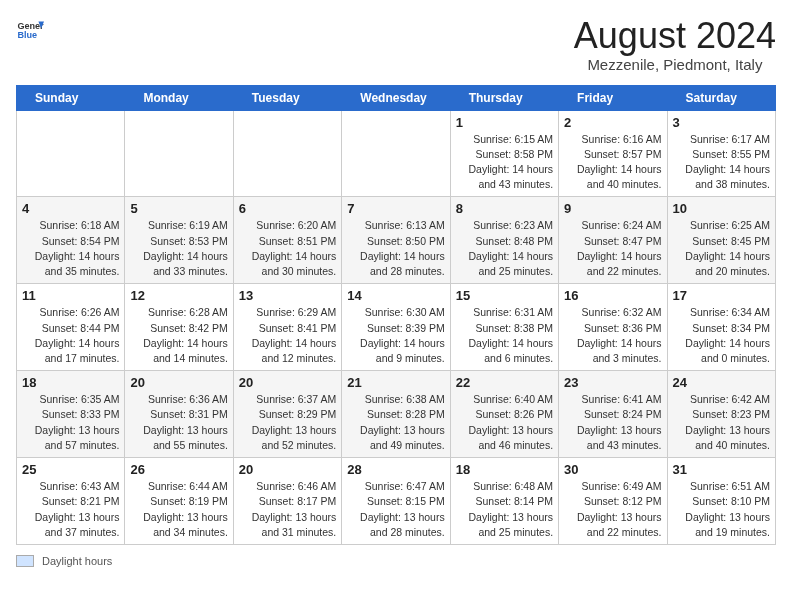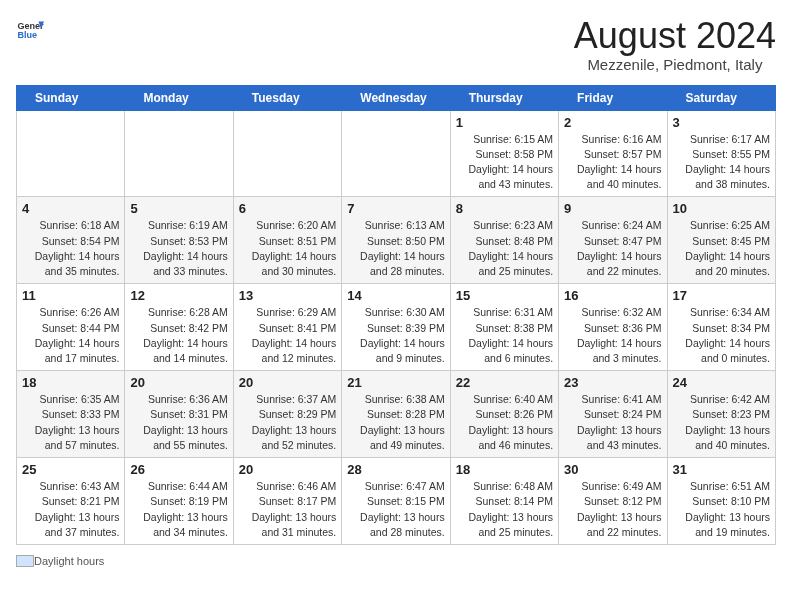--- a/index.html
+++ b/index.html
@@ -78,20 +78,21 @@
     }
     .empty-cell {
       background: #fff !important;
     }
     .footer {
       margin-top: 10px;
       font-size: 11px;
       color: #555;
       display: flex;
       align-items: center;
+      gap: 8px;
     }
     .footer-box {
       width: 18px;
       height: 12px;
       background: #d0e4ff;
       border: 1px solid #aaa;
       display: inline-block;
     }
   </style>
 </head>

